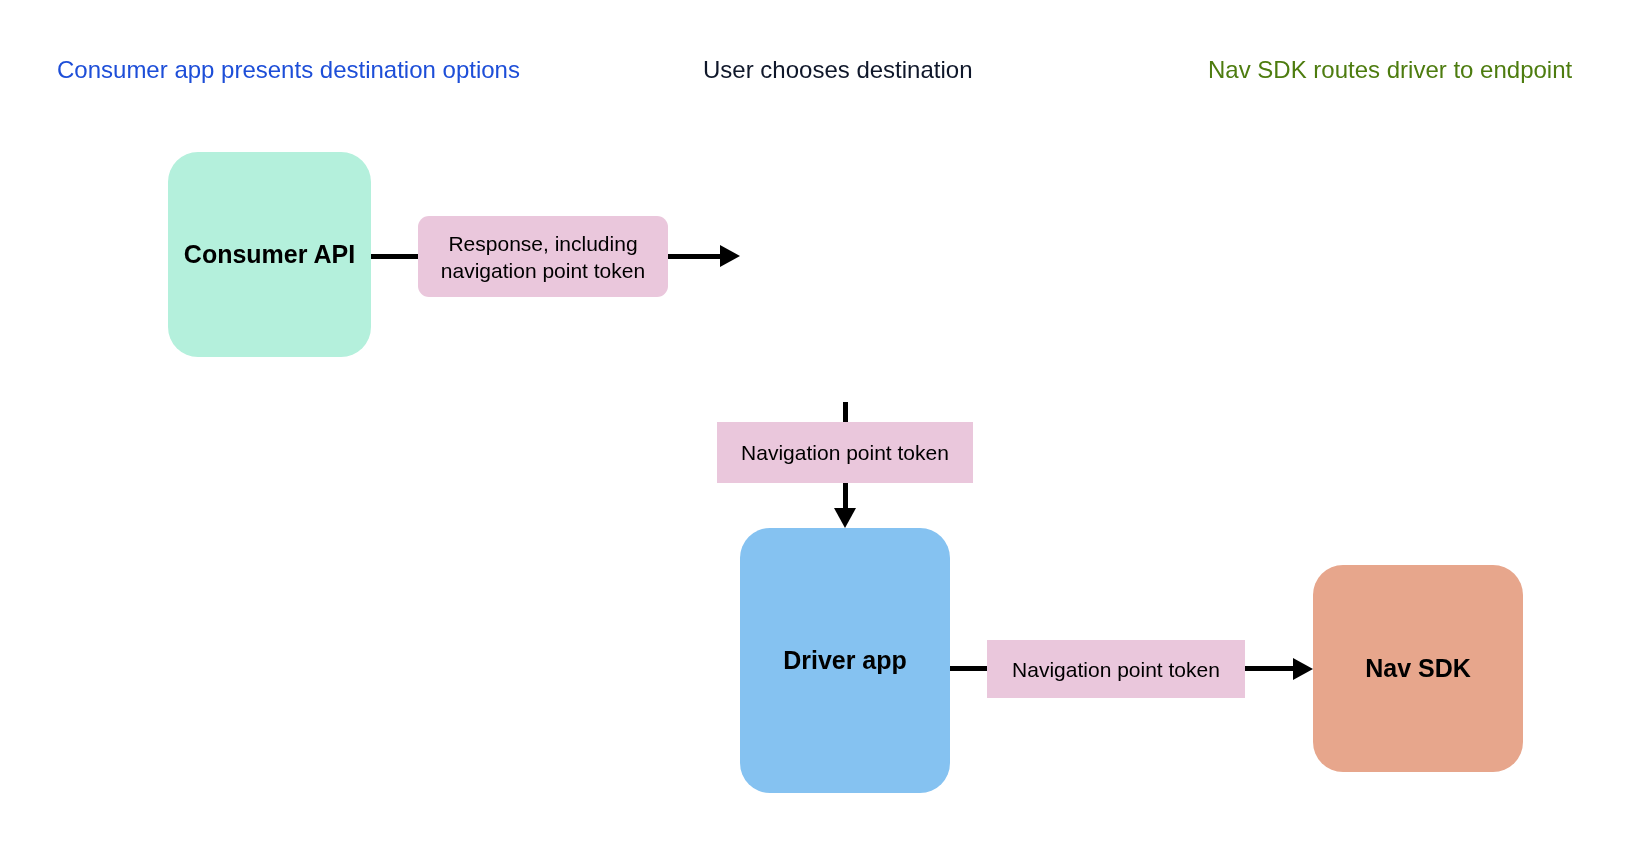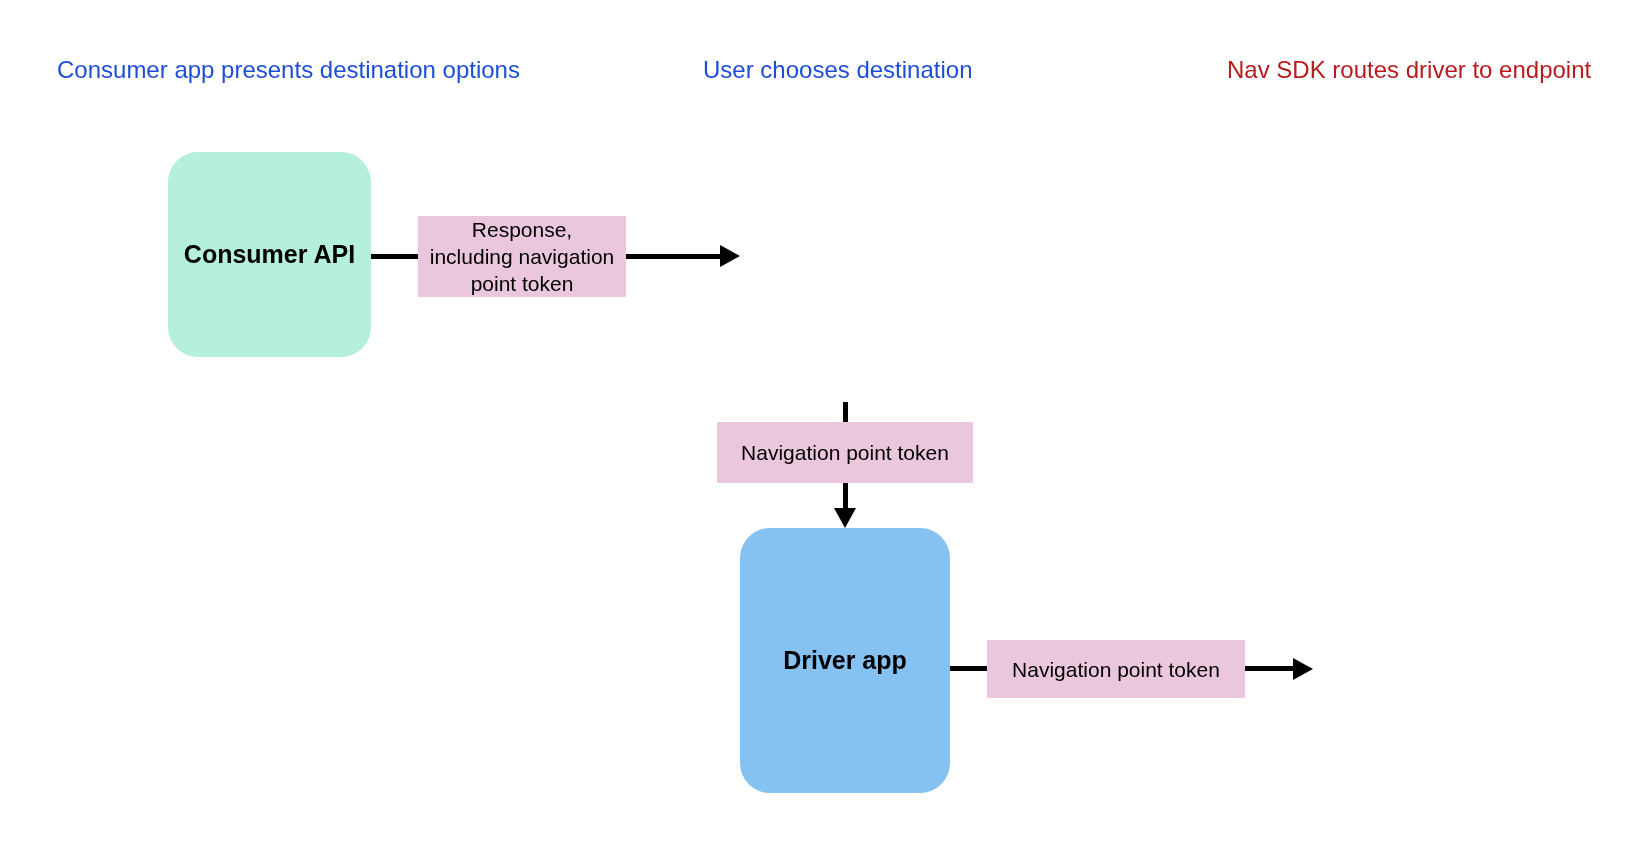--- a/index.html
+++ b/index.html
@@ -77,50 +77,53 @@
   .edge-label {
     position: absolute;
     display: flex;
     align-items: center;
     justify-content: center;
     text-align: center;
     font-size: 21px;
     line-height: 27px;
     color: #000000;
   }
-  .edge-label-response { left: 418px; top: 216px; width: 208px; height: 81px; padding: 0 10px; }
+  .edge-label-response { left: 418px; top: 216px; width: 250px; height: 81px; padding: 0 10px; border-radius: 11px; }
   .edge-label-token-1  { left: 717px; top: 422px; width: 256px; height: 61px; }
   .edge-label-token-2  { left: 987px; top: 640px; width: 258px; height: 58px; }
 </style>
 </head>
 <body>
 
 <div class="canvas">
 
   <div class="heading heading-1" style="color: #1d4ed8;">Consumer app presents destination options</div>
-  <div class="heading heading-2" style="color: #1d4ed8;">User chooses destination</div>
-  <div class="heading heading-3" style="color: #b91c1c; margin-left: 19px;">Nav SDK routes driver to endpoint</div>
+  <div class="heading heading-2" style="color: #0f172a;">User chooses destination</div>
+  <div class="heading heading-3" style="color: #4d7c0f;">Nav SDK routes driver to endpoint</div>
 
   <div class="edge-line line-geo-consumer" style="background-color: rgb(0, 0, 0);"></div>
   <div class="edge-line line-consumer-driver" style="background-color: rgb(0, 0, 0);"></div>
   <div class="edge-line line-driver-navsdk" style="background-color: rgb(0, 0, 0);"></div>
 
   <div class="arrowhead head-geo-consumer" style="border-left-color: rgb(0, 0, 0);"></div>
   <div class="arrowhead head-consumer-driver" style="border-top-color: rgb(0, 0, 0);"></div>
   <div class="arrowhead head-driver-navsdk" style="border-left-color: rgb(0, 0, 0);"></div>
 
   <div class="node node-geocoding" style="background-color: rgb(180, 240, 220);">
     <span class="node-label">Consumer API</span>
   </div>
 
 
   <div class="node node-driver" style="background-color: rgb(133, 194, 241);">
     <span class="node-label">Driver app</span>
   </div>
 
+  <div class="node node-navsdk" style="background-color: rgb(231, 166, 140);">
+    <span class="node-label">Nav SDK</span>
+  </div>
 
   <div class="edge-label edge-label-response" style="background-color: rgb(234, 199, 220);">Response, including navigation point token</div>
 
   <div class="edge-label edge-label-token-1" style="background-color: rgb(234, 199, 220);">Navigation point token</div>
 
   <div class="edge-label edge-label-token-2" style="background-color: rgb(234, 199, 220);">Navigation point token</div>
 
 </div>
 
 </body></html>

